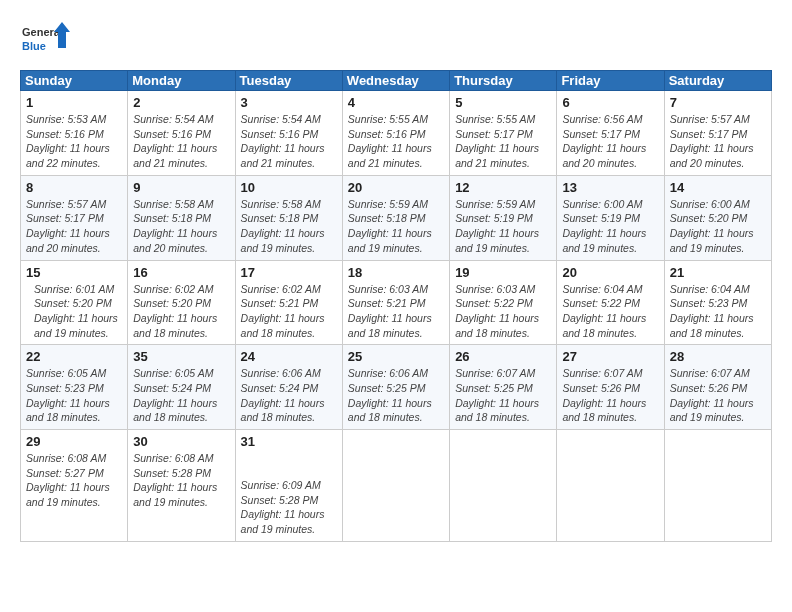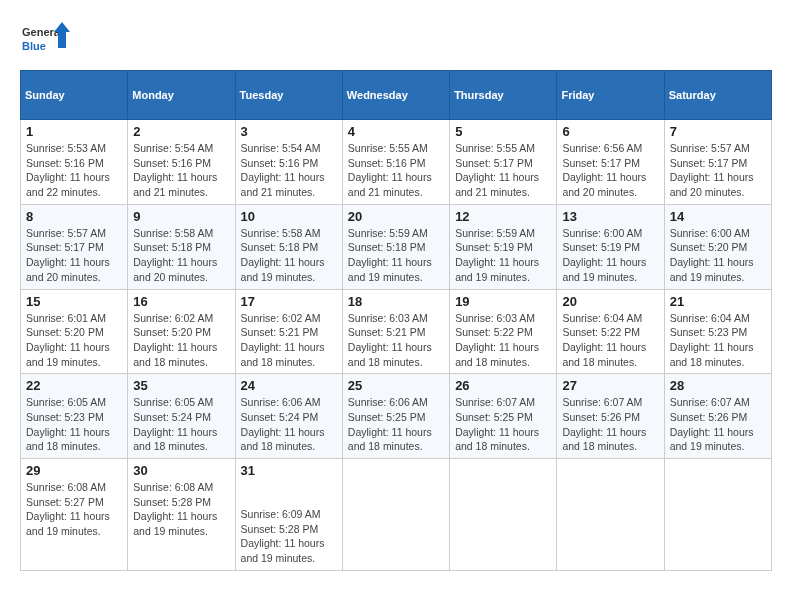--- a/index.html
+++ b/index.html
@@ -34,22 +34,22 @@
       color: #444;
     }
     .calendar {
       width: 100%;
       border-collapse: collapse;
       font-size: 11px;
     }
     .calendar th {
       background: #2a6fb5;
       color: #fff;
-      padding: 18px 4px;
-      font-size: 11px;
+      padding: 2px 4px;
+      font-size: 13px;
       font-weight: bold;
       text-align: left;
       border: 1px solid #1e5a9a;
     }
     .calendar td {
       border: 1px solid #ccc;
       vertical-align: top;
       padding: 4px 5px;
       width: calc(100% / 7);
       min-height: 80px;
@@ -62,20 +62,21 @@
       font-size: 13px;
       font-weight: bold;
       color: #222;
       display: block;
       margin-bottom: 2px;
     }
     .day-info {
       color: #444;
       font-size: 10.5px;
       line-height: 1.4;
+      font-style: italic;
     }
     .empty-cell {
       background: #fff !important;
     }
   </style>
 </head>
 <body>
 
 <div class="header">
   <div class="logo">
@@ -203,21 +204,21 @@
           <span class="day-number">14</span>
           <div class="day-info" style="white-space: pre-line;">Sunrise: 6:00 AM
 Sunset: 5:20 PM
 Daylight: 11 hours
 and 19 minutes.</div>
         </td>
       </tr>
       <tr>
         <td>
           <span class="day-number">15</span>
-          <div class="day-info" style="white-space: pre-line;">Sunrise: 6:01 AM
+          <div class="day-info" style="white-space: pre-line; margin-left: 8px;">Sunrise: 6:01 AM
 Sunset: 5:20 PM
 Daylight: 11 hours
 and 19 minutes.</div>
         </td>
         <td>
           <span class="day-number">16</span>
           <div class="day-info" style="white-space: pre-line;">Sunrise: 6:02 AM
 Sunset: 5:20 PM
 Daylight: 11 hours
 and 18 minutes.</div>

